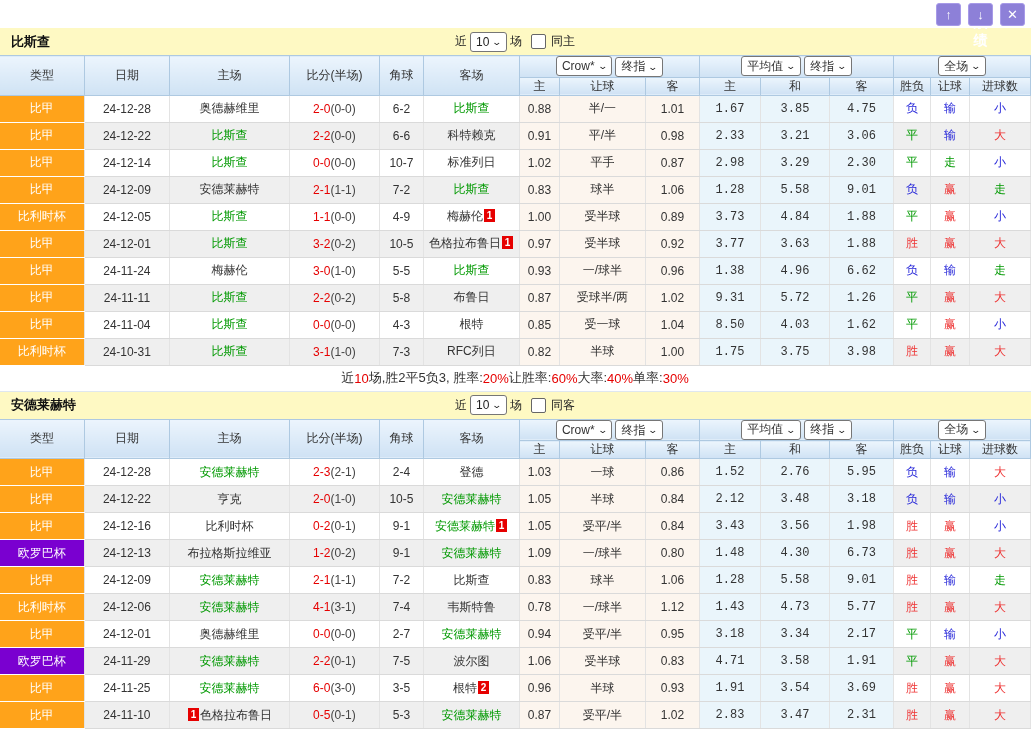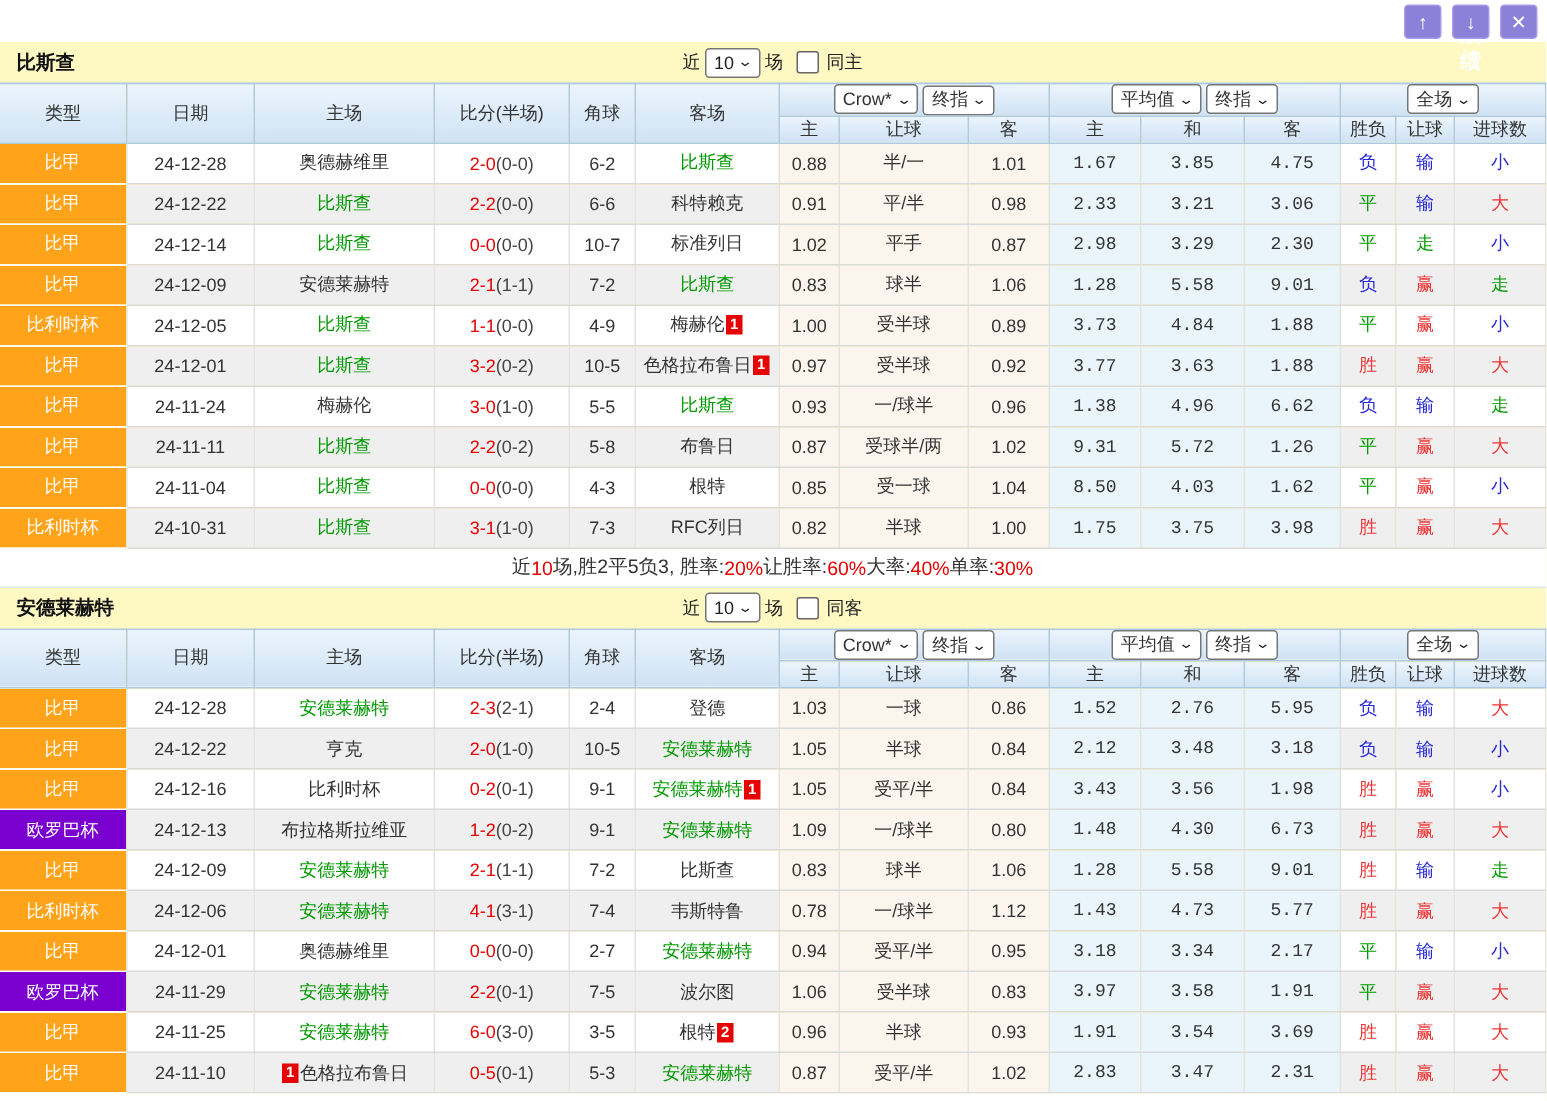--- a/index.html
+++ b/index.html
@@ -555,21 +555,21 @@
           <tr class="even">
             <td class="type europa">欧罗巴杯</td>
             <td>24-11-29</td>
             <td><span class="focus">安德莱赫特</span></td>
             <td><span class="ft">2-2</span><span class="ht">(0-1)</span></td>
             <td>7-5</td>
             <td><span>波尔图</span></td>
             <td class="warm">1.06</td>
             <td class="warm">受半球</td>
             <td class="warm">0.83</td>
-            <td class="cool">3.97</td>
+            <td class="cool">4.71</td>
             <td class="cool">3.58</td>
             <td class="cool">1.91</td>
             <td class="res-green">平</td>
             <td class="res-red">赢</td>
             <td class="res-red">大</td>
           </tr>
           <tr class="odd">
             <td class="type orange">比甲</td>
             <td>24-11-25</td>
             <td><span class="focus">安德莱赫特</span></td>

